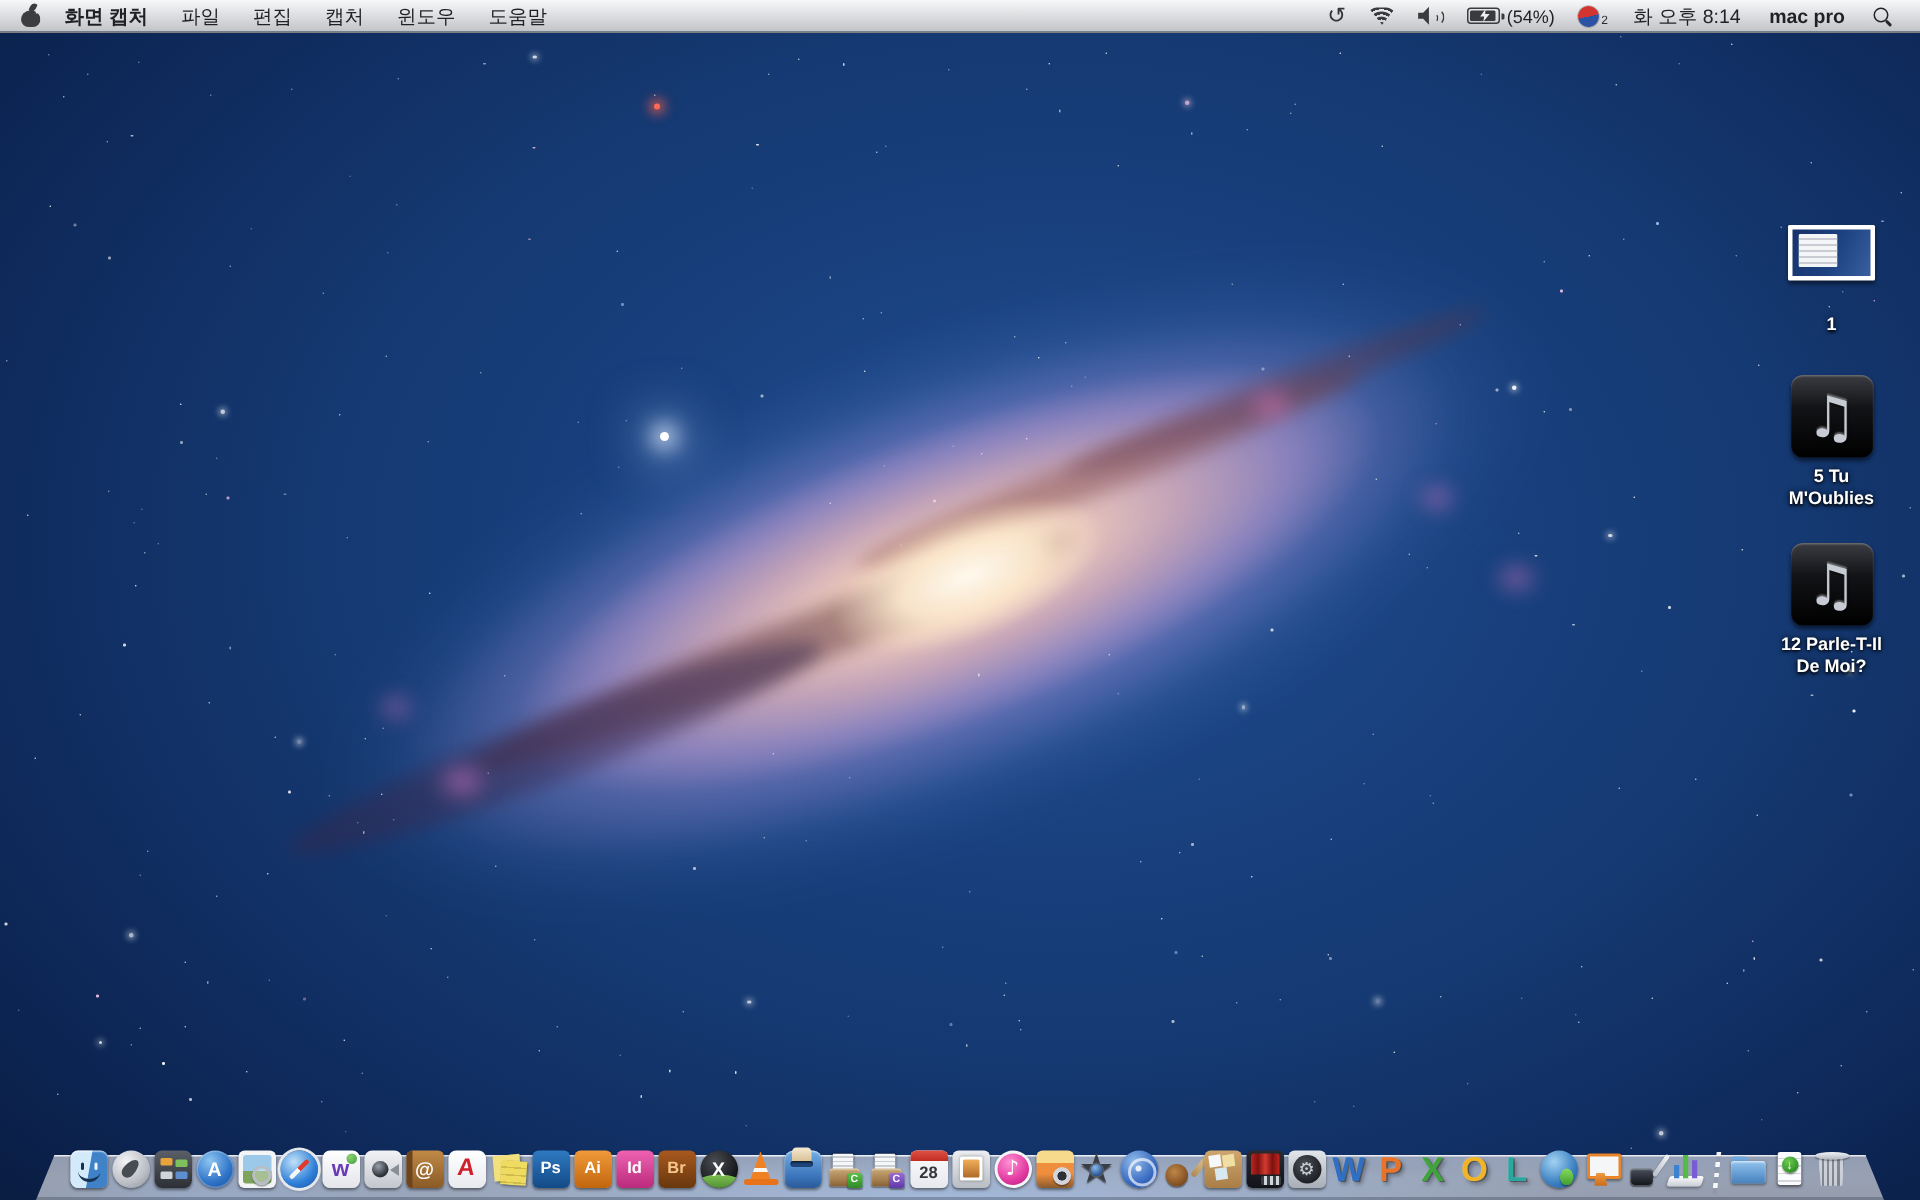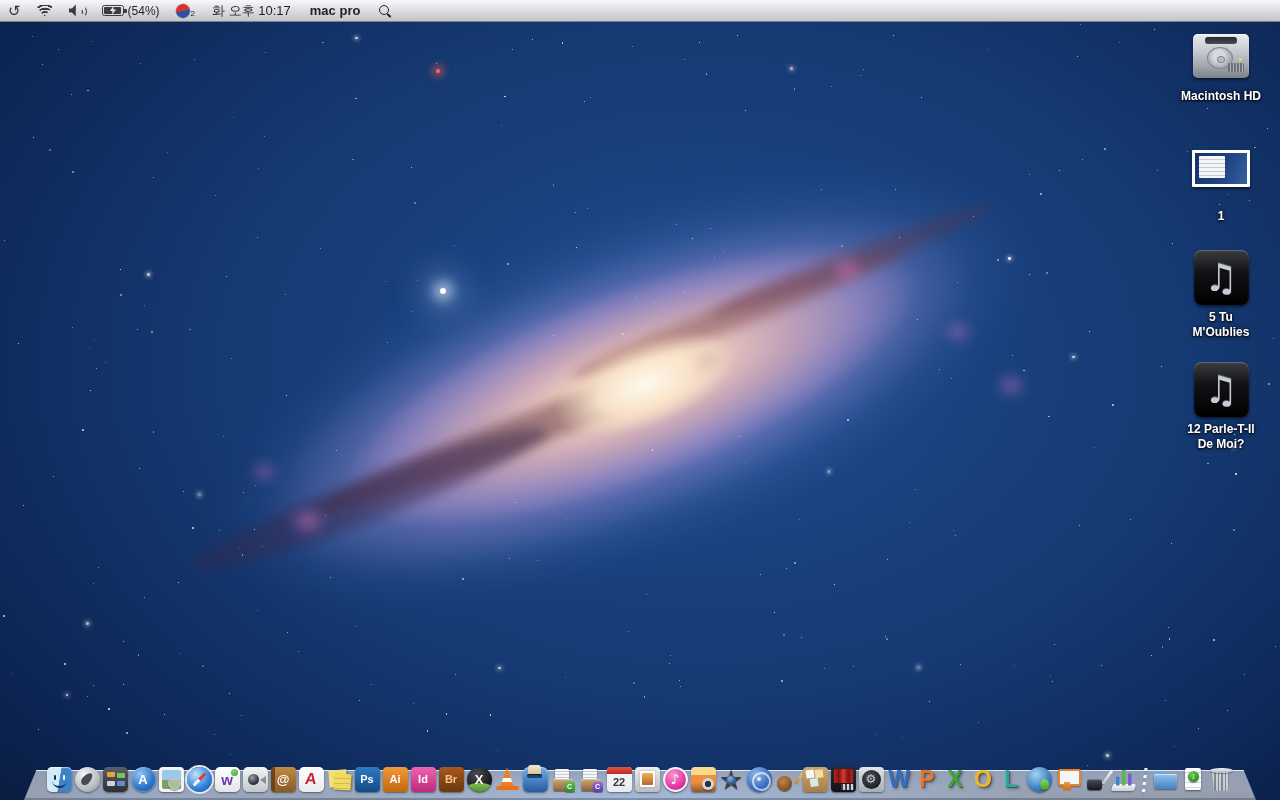--- a/index.html
+++ b/index.html
@@ -596,20 +596,29 @@
         <div class="star" style="left: 565.8px; top: 518.1px; width: 1px; height: 1px; background: rgba(255, 255, 255, 0.48);"></div>
         <div class="star" style="left: 894.6px; top: 189.2px; width: 1px; height: 1px; background: rgba(255, 255, 255, 0.72);"></div>
         <div class="star" style="left: 215px; top: 194.5px; width: 1px; height: 1px; background: rgba(255, 255, 255, 0.54);"></div>
       </div>
     <div class="bstar"></div>
     <div class="rstar"></div>
     <div class="vignette"></div>
   </div>
 
   <div class="menubar">
+    <div class="mb-left">
+      <div class="apple"></div>
+      <span class="mb-app">화면 캡처</span>
+      <span class="mb-item">파일</span>
+      <span class="mb-item">편집</span>
+      <span class="mb-item">캡처</span>
+      <span class="mb-item">윈도우</span>
+      <span class="mb-item">도움말</span>
+    </div>
     <div class="mb-right">
       <span class="mbi">
           <span class="tm-glyph">↺</span>
         </span>
       <span class="mbi">
           <span class="wifi"></span>
         </span>
       <span class="mbi">
         <span class="vol"><span class="sp"></span><span class="wv"></span></span>
       </span>
@@ -617,41 +626,28 @@
         <span class="bat">
             <span class="fill"></span>
             <span class="bolt"></span>
           </span>
         <span class="bat-text">(54%)</span>
       </span>
       <span class="mbi">
         <span class="flag"></span>
         <span class="flag-badge">2</span>
       </span>
-      <span class="mbi clock">화 오후 10:17</span>
+      <span class="mbi clock">화 오후 8:14</span>
       <span class="mbi user">mac pro</span>
       <span class="mbi">
           <span class="spot"></span>
         </span>
     </div>
   </div>
 
-  <div class="dicon" id="di-hd">
-    <div class="hd-img">
-      <div class="hd-body">
-          <div class="hd-slot"></div>
-          <div class="hd-platter"></div>
-          <div class="hd-grill"></div>
-          <div class="hd-led"></div>
-        </div>
-    </div>
-    <div class="lbl">
-      <span>Macintosh HD</span>
-    </div>
-  </div>
 
   <div class="dicon" id="di-shot">
     <div class="shot-img">
       <div class="shot-inner">
           <div class="shot-win"></div>
         </div>
     </div>
     <div class="lbl">
       <span>1</span>
     </div>
@@ -757,21 +753,21 @@
             <span class="badge badge-green">C</span>
           </div>
         </div>
       <div class="di">
           <div class="ic ic-crate">
             <span class="badge badge-purple">C</span>
           </div>
         </div>
       <div class="di">
           <div class="ic ic-ical">
-            <span class="g">22</span>
+            <span class="g">28</span>
           </div>
         </div>
       <div class="di">
           <div class="ic ic-pbooth"></div>
         </div>
       <div class="di">
           <div class="ic ic-itunes">
             <span class="g">♪</span>
           </div>
         </div>

